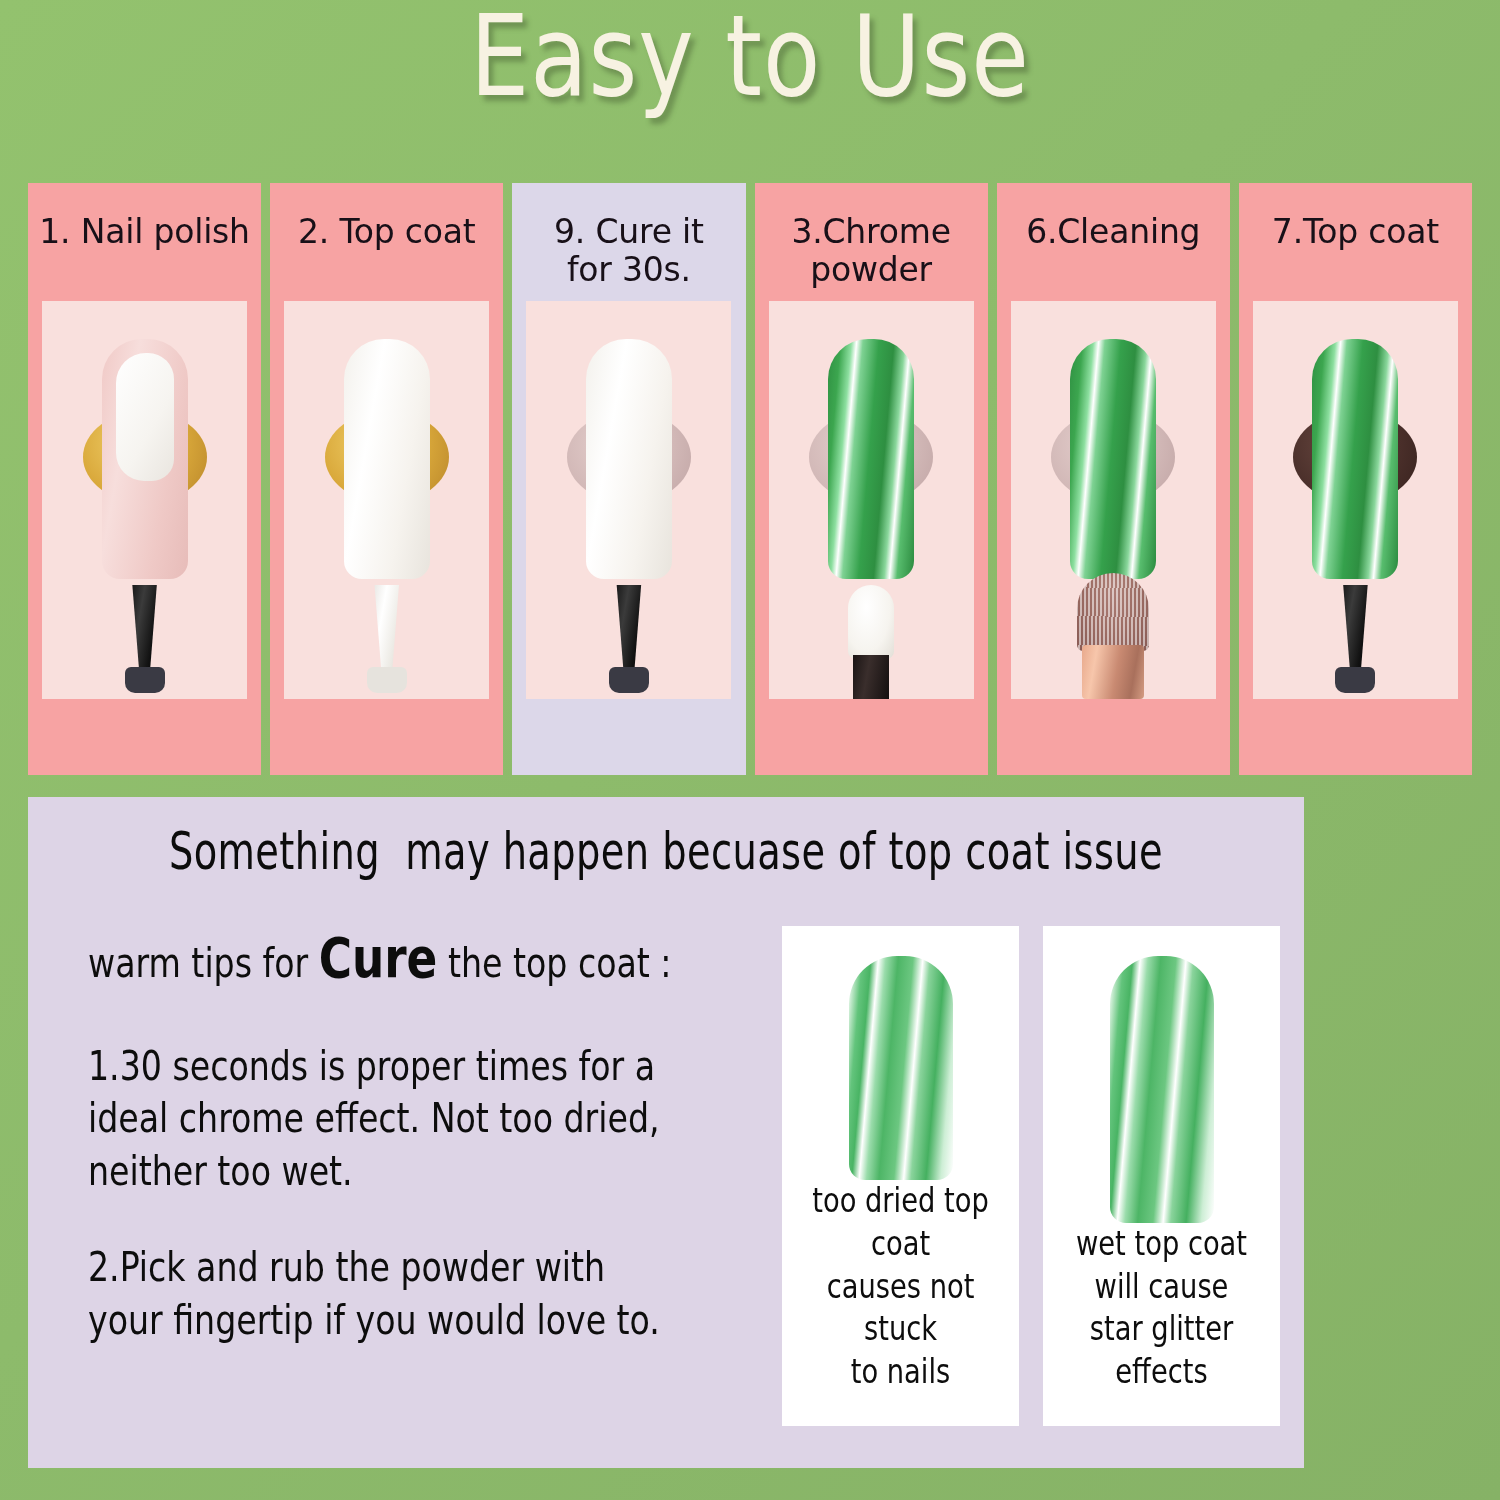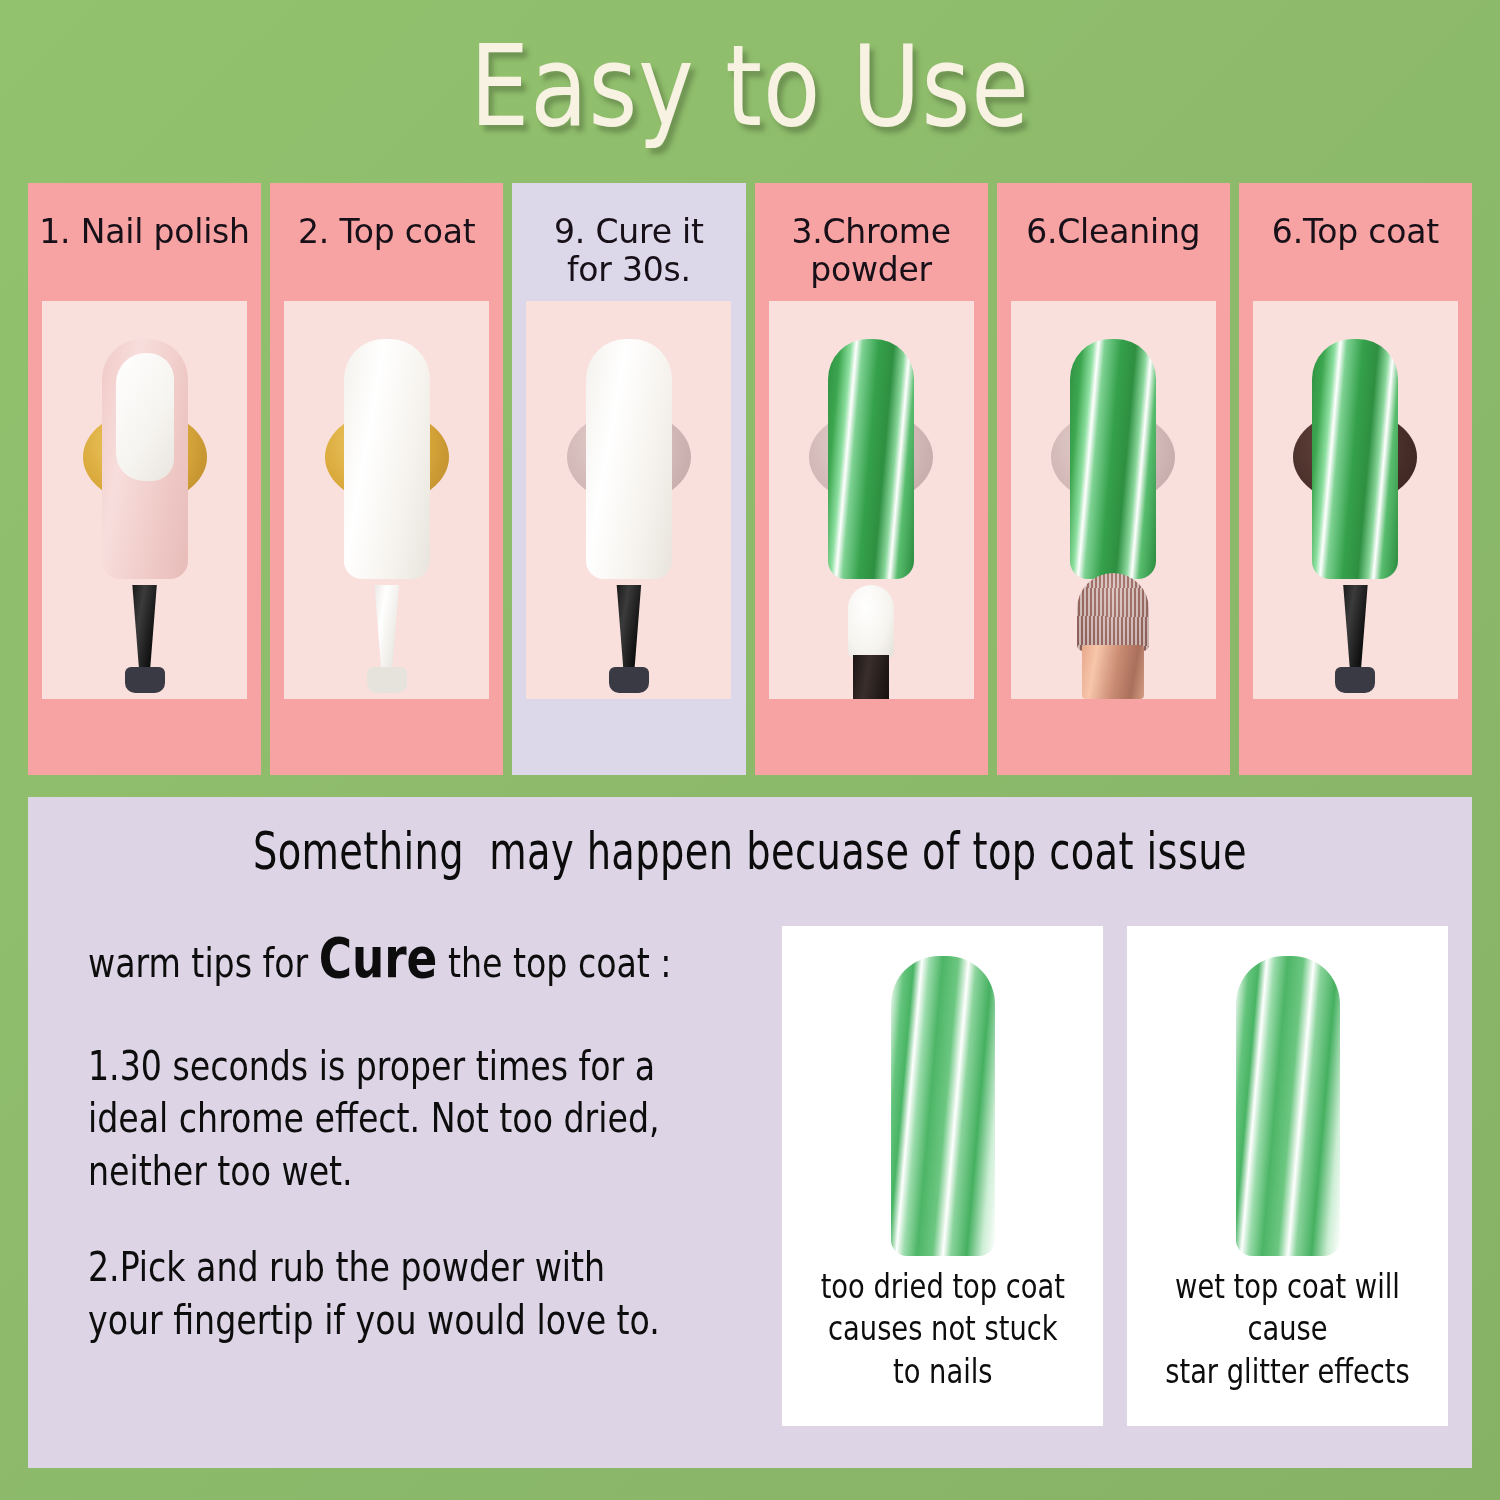--- a/index.html
+++ b/index.html
@@ -13,21 +13,20 @@
   body {
     font-family: "Liberation Sans", sans-serif;
     background: linear-gradient(135deg, #93c26e 0%, #8dbb6b 45%, #86b266 100%);
     position: relative;
   }
 
   
   .title-bar {
     height: 172px;
     display: flex;
-    align-items: center;
     justify-content: center;
   }
   .title {
     font-size: 112px;
     line-height: 1;
     color: #f7f2e2;
     font-weight: 400;
     letter-spacing: 1px;
     text-shadow: 5px 6px 5px rgba(70,95,50,0.45);
     font-family: "DejaVu Sans", sans-serif;
@@ -210,21 +209,21 @@
     height: 54px;
     background: linear-gradient(100deg, #e8a98c 0%, #f7c6ab 22%, #c98a72 55%, #a9705c 80%, #d49c82 100%);
     border-radius: 4px;
   }
 
   
   .panel {
     position: absolute;
     left: 28px;
     top: 797px;
-    width: 1444px;
+    width: 1276px;
     height: 671px;
     background: #ddd4e6;
     padding: 26px 0 0 0;
   }
   .panel-heading {
     font-size: 52px;
     color: #0c0c0c;
     text-align: center;
     font-family: "DejaVu Sans", sans-serif;
     font-stretch: condensed;
@@ -366,21 +365,21 @@
       <div class="disc clear"></div>
       <div class="nail chrome"></div>
       <div class="makeup-brush">
         <div class="mb-bristles"></div>
         <div class="mb-ferrule"></div>
       </div>
     </div>
   </div>
 
   <div class="step-card">
-    <div class="step-label">6.Top coat</div>
+    <div class="step-label">7.Top coat</div>
     <div class="step-photo">
       <div class="disc dark"></div>
       <div class="nail chrome"></div>
       <div class="brush">
         <div class="brush-stem black"></div>
         <div class="brush-base black"></div>
       </div>
     </div>
   </div>
 

